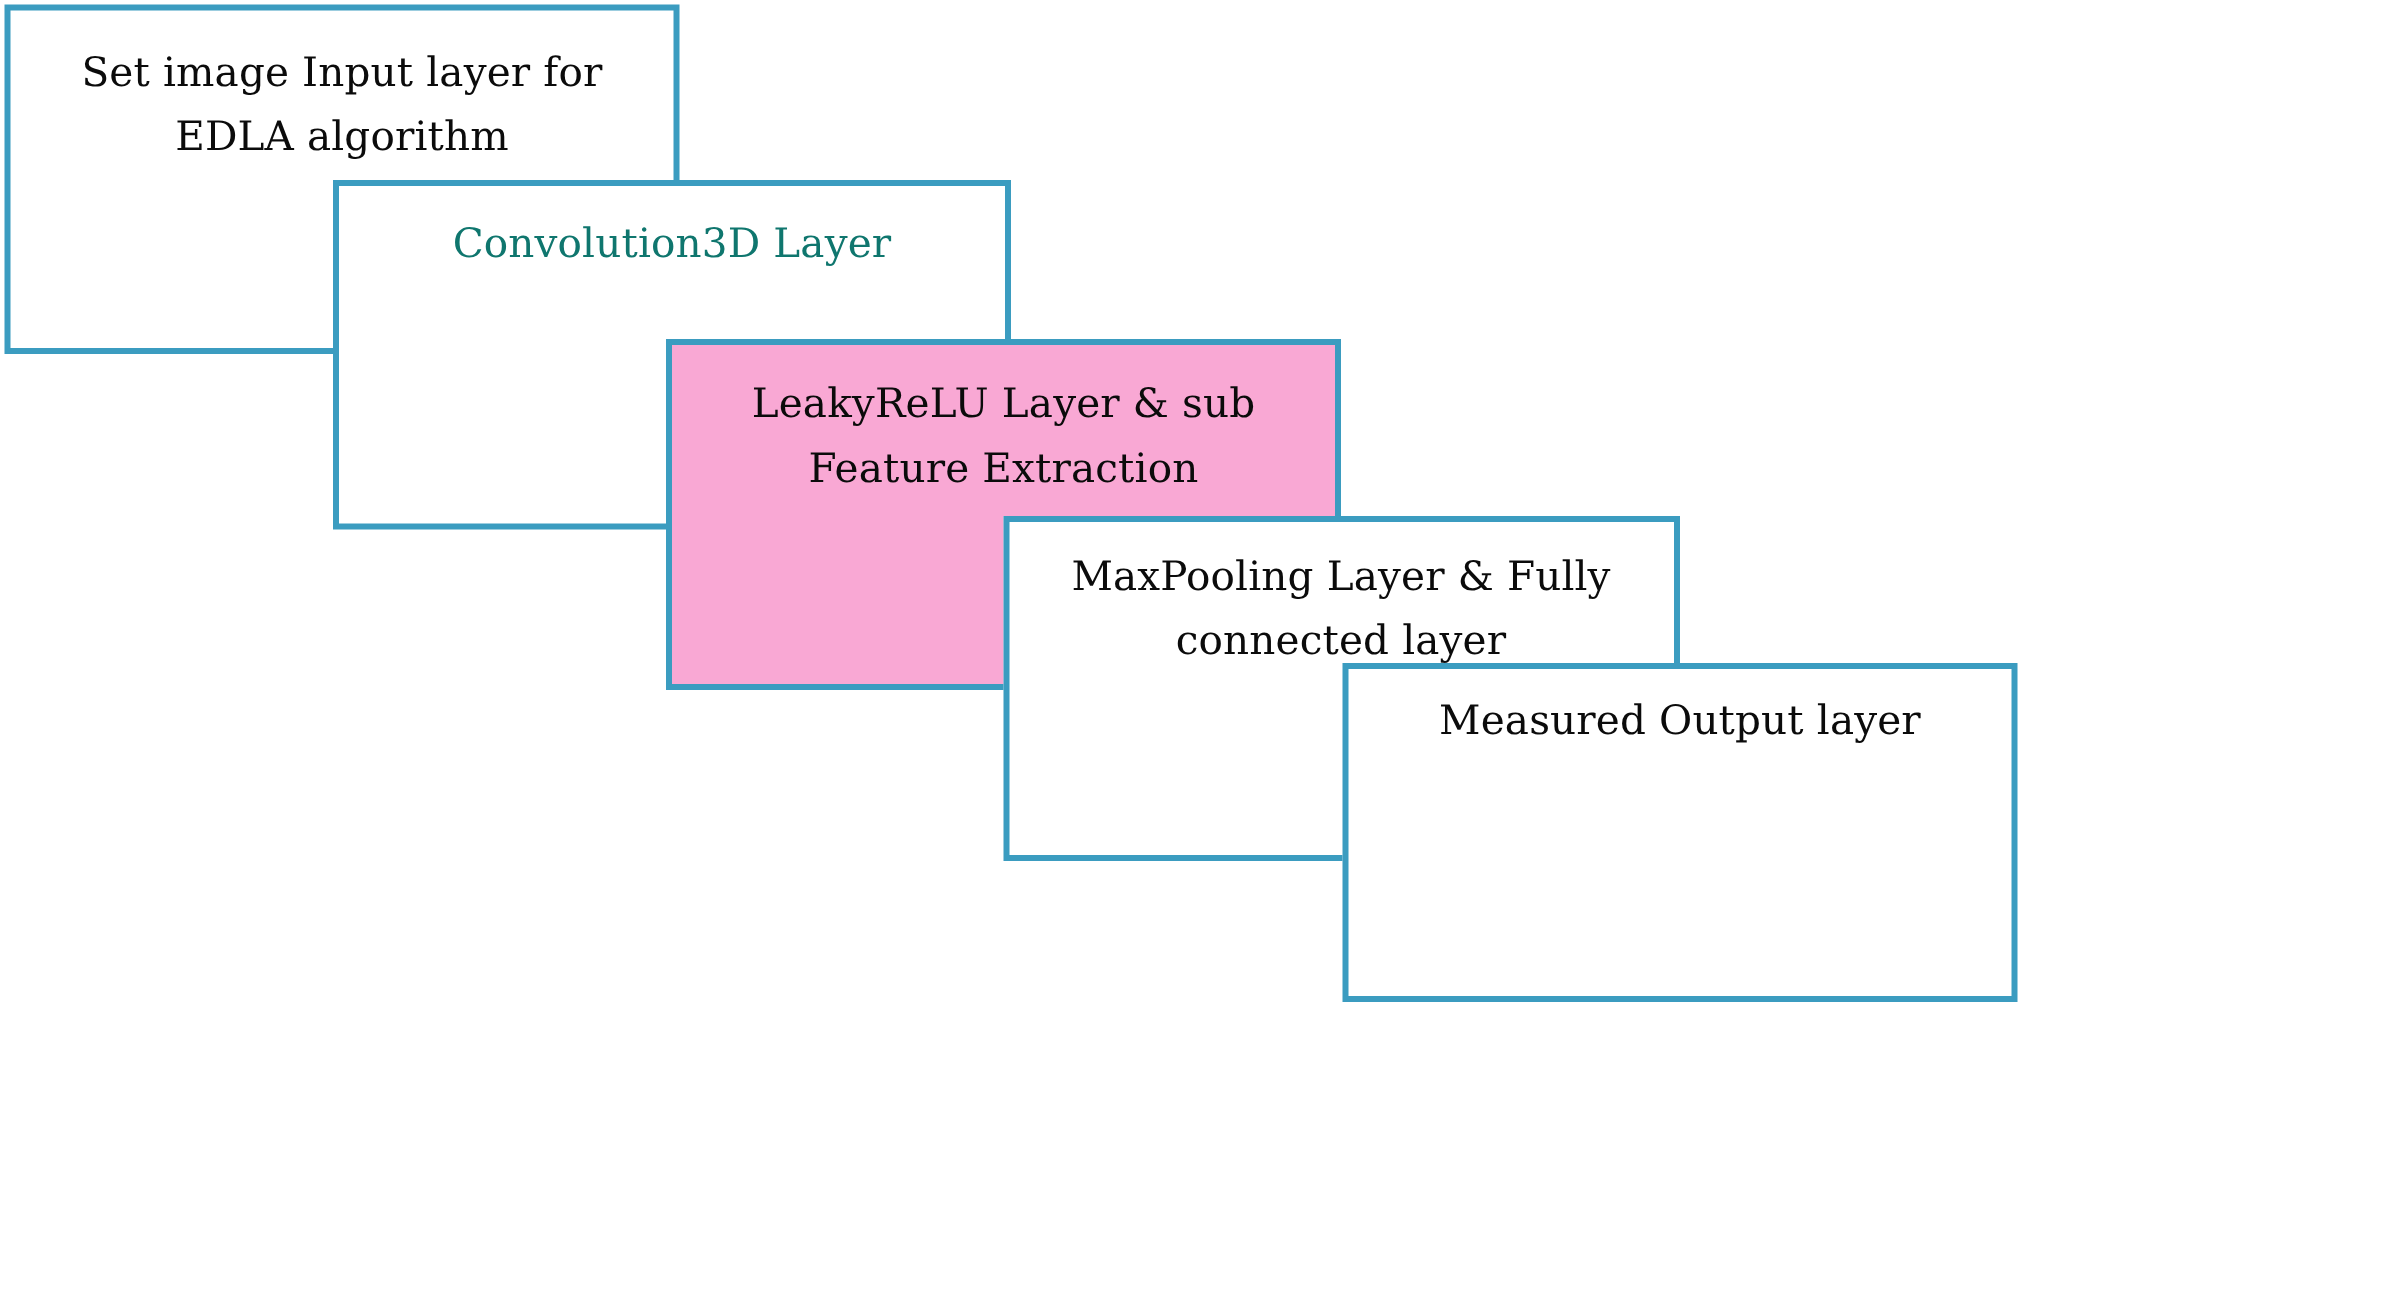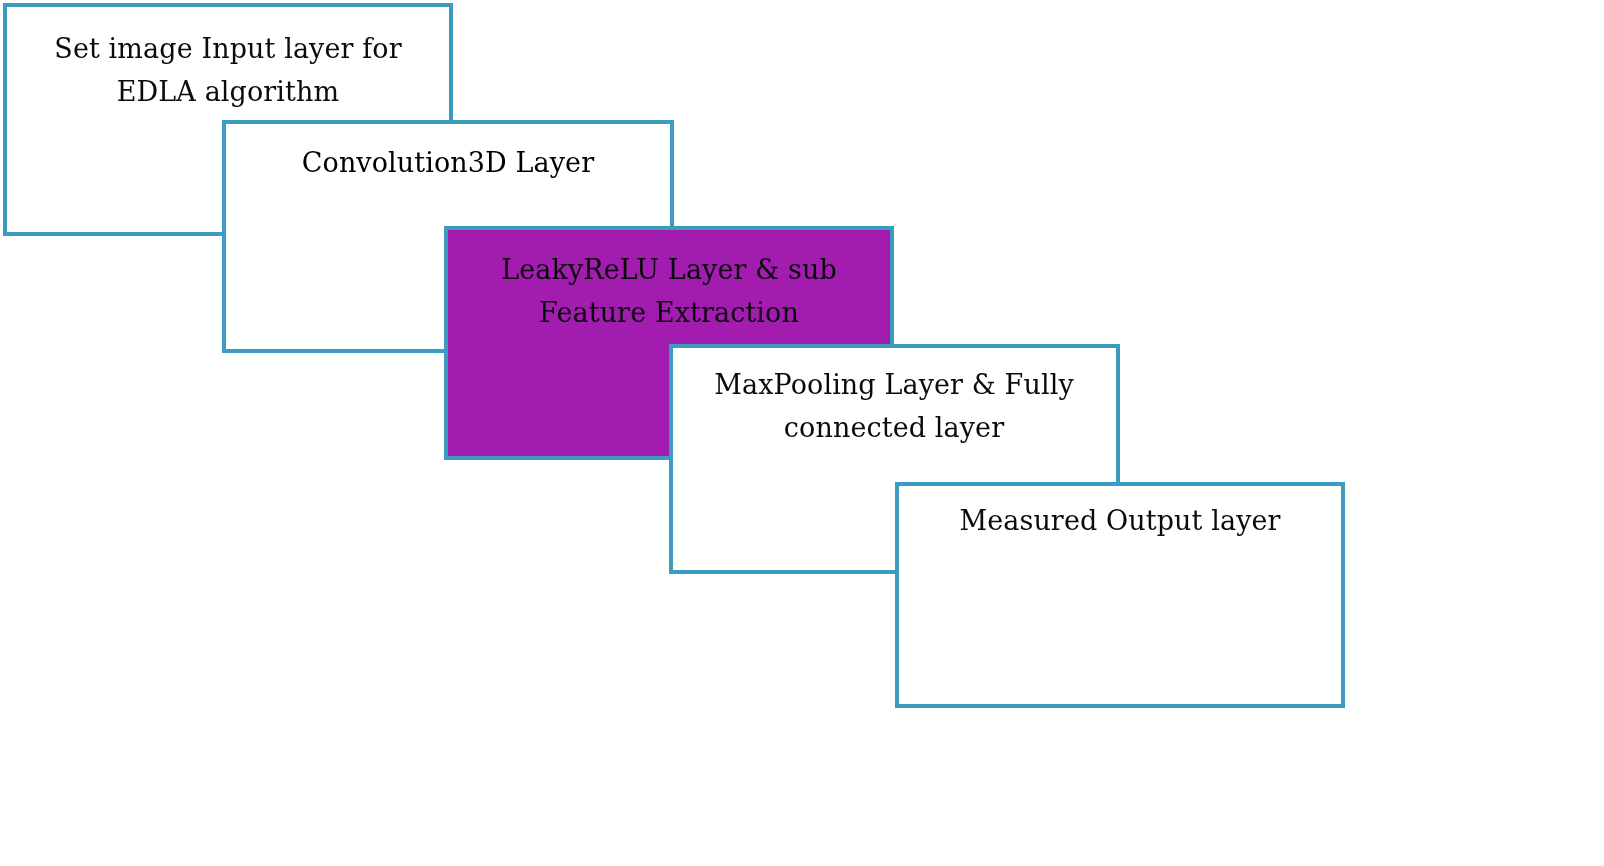--- a/index.html
+++ b/index.html
@@ -51,31 +51,31 @@
 <body>
 
 <div id="diagram-canvas" style="width: 1604px; height: 866px; background: rgb(255, 255, 255);">
 
   <div class="stage-box" id="box-1" style="left: 3px; top: 3px; width: 450px; height: 233px; border-color: rgb(59, 156, 192); border-width: 4px; background: rgb(255, 255, 255); z-index: 1;">
     <div class="stage-label lbl-1" style="color: rgb(11, 11, 11);">Set image Input layer for
 EDLA algorithm</div>
   </div>
 
   <div class="stage-box" id="box-2" style="left: 222px; top: 120px; width: 452px; height: 233px; border-color: rgb(59, 156, 192); border-width: 4px; background: rgb(255, 255, 255); z-index: 2;">
-    <div class="stage-label lbl-2" style="color: #000000;">Convolution3D Layer</div>
+    <div class="stage-label lbl-2" style="color: #0f766e;">Convolution3D Layer</div>
   </div>
 
-  <div class="stage-box" id="box-3" style="left: 444px; top: 226px; width: 450px; height: 234px; border-color: rgb(59, 156, 192); border-width: 4px; background: #a21caf; z-index: 3;">
+  <div class="stage-box" id="box-3" style="left: 444px; top: 226px; width: 450px; height: 234px; border-color: rgb(59, 156, 192); border-width: 4px; background: #f9a8d4; z-index: 3;">
     <div class="stage-label lbl-3" style="color: rgb(11, 11, 11);">LeakyReLU Layer &amp; sub
 Feature Extraction</div>
   </div>
 
   <div class="stage-box" id="box-4" style="left: 669px; top: 344px; width: 451px; height: 230px; border-color: rgb(59, 156, 192); border-width: 4px; background: rgb(255, 255, 255); z-index: 4;">
     <div class="stage-label lbl-4" style="color: rgb(11, 11, 11); padding-left: 13px;">MaxPooling Layer &amp; Fully
 connected layer</div>
   </div>
 
-  <div class="stage-box" id="box-5" style="left: 895px; top: 482px; width: 450px; height: 226px; border-color: rgb(59, 156, 192); border-width: 4px; background: rgb(255, 255, 255); z-index: 5;">
+  <div class="stage-box" id="box-5" style="left: 895px; top: 442px; width: 450px; height: 226px; border-color: rgb(59, 156, 192); border-width: 4px; background: rgb(255, 255, 255); z-index: 5;">
     <div class="stage-label lbl-5" style="color: rgb(11, 11, 11);">Measured Output layer</div>
   </div>
 
 
 </div>
 
 </body></html>

